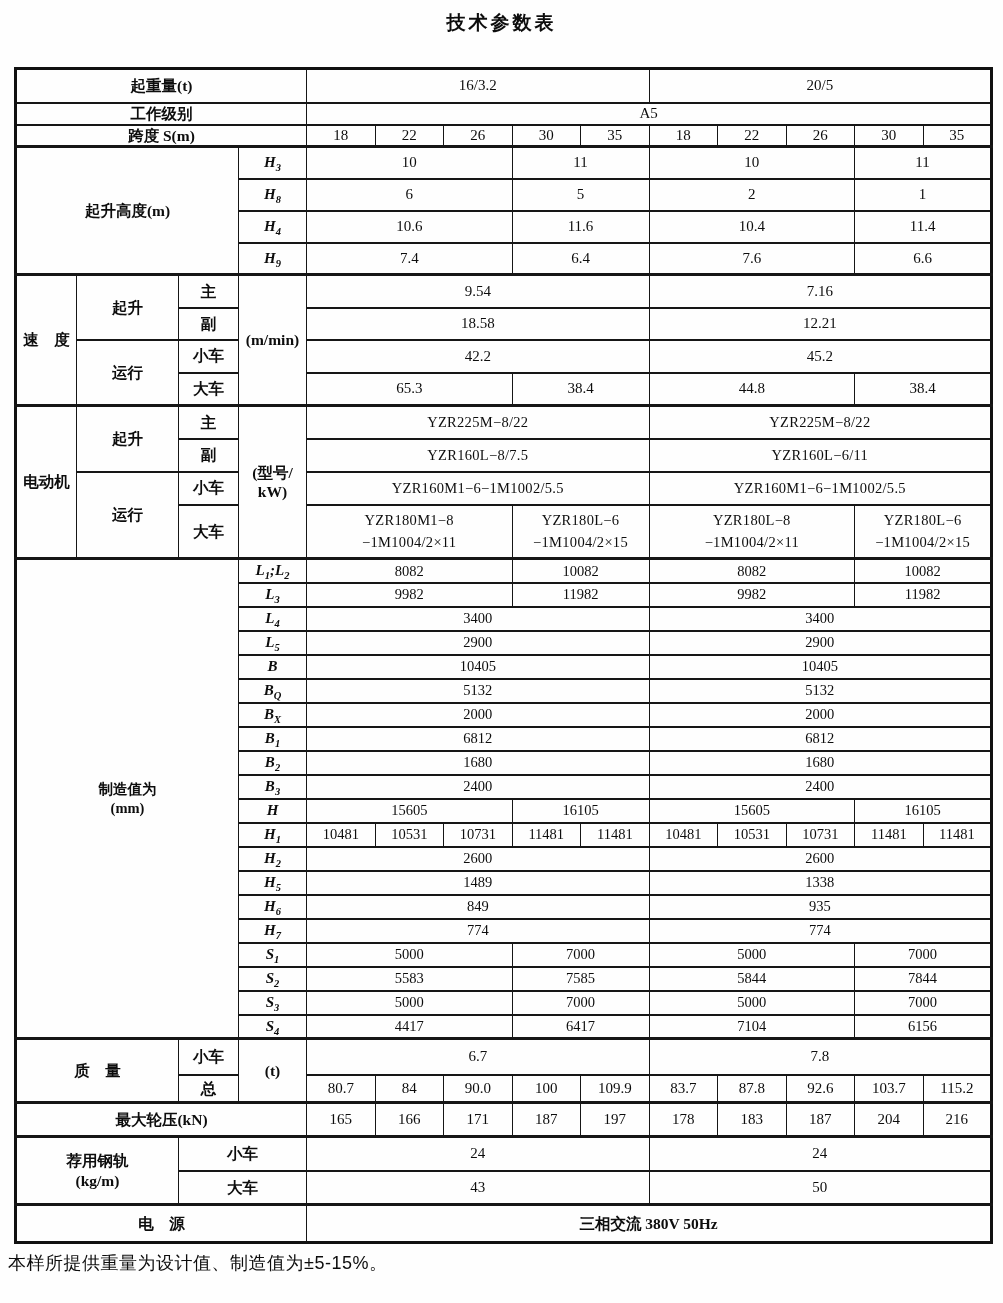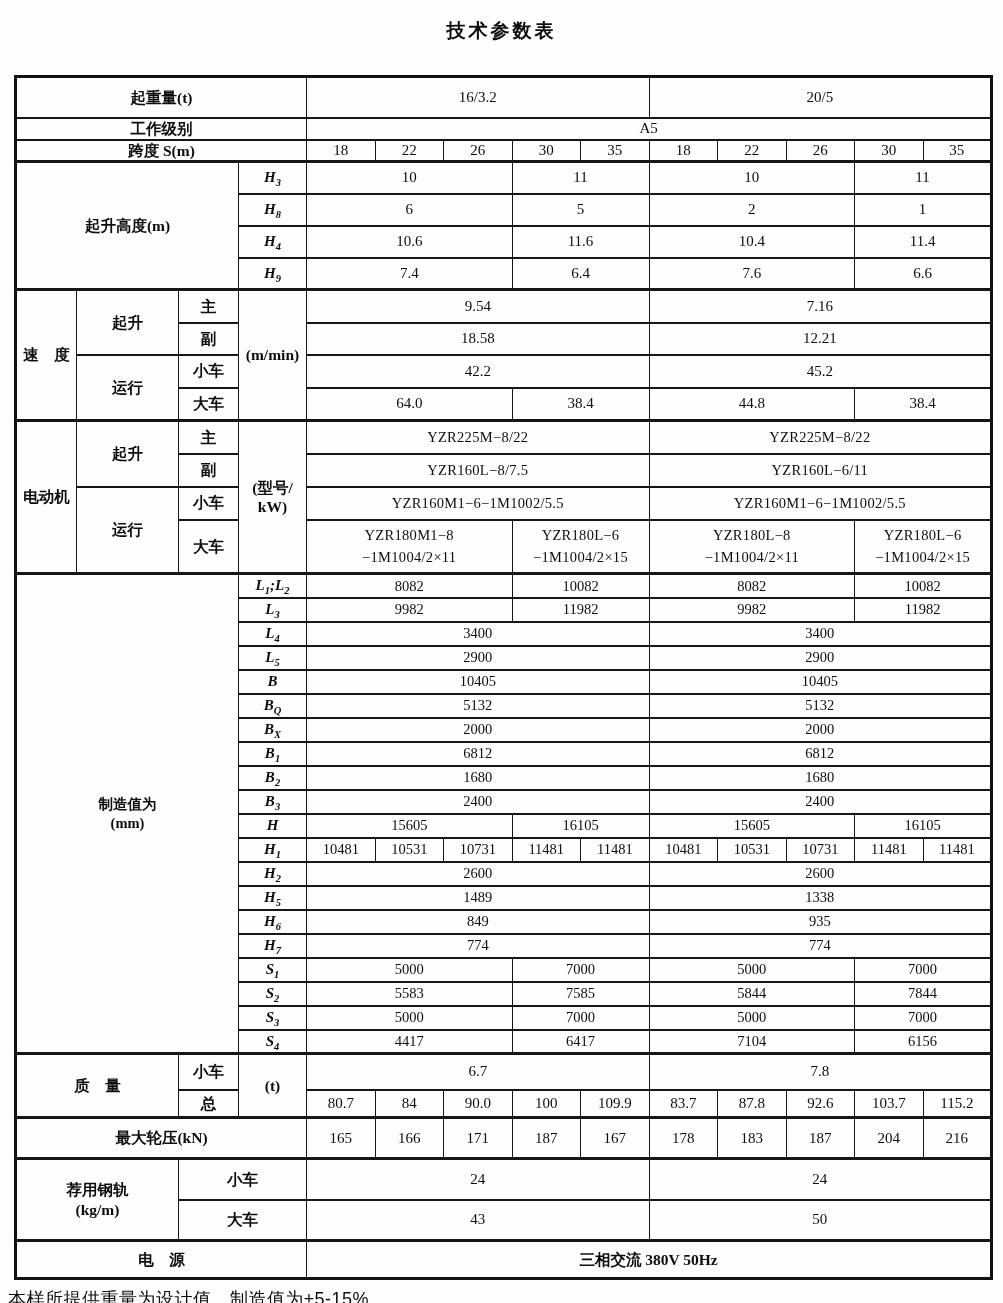--- a/index.html
+++ b/index.html
@@ -3,42 +3,42 @@
 <meta charset="utf-8">
 <style>
   html,body{margin:0;padding:0;}
   body{
     width:1003px;height:1303px;background:#fefefe;color:#0d0d0d;
     font-family:"Liberation Serif","DejaVu Serif",serif;
     position:relative;
   }
   .title{
     text-align:center;font-size:19px;font-weight:bold;letter-spacing:3px;
-    padding-top:18px;margin:0;
+    padding-top:10px;margin:0;
     font-family:Liberation Sans, sans-serif;
   }
   table{
     border-collapse:collapse;table-layout:fixed;
     width:976px;margin:31px 0 0 14px;
     border:3px solid #111;
   }
   td{
     border:1.4px solid #161616;
     border-top-width:2px;border-bottom-width:2px;
     text-align:center;vertical-align:middle;
     padding:0 1px;font-size:15px;overflow:hidden;line-height:1.25;
   }
   tr.sec td{border-top-width:3px;}
   .lab{font-weight:bold;font-size:15.5px;}
   .sym,.symtxt{font-style:italic;font-weight:bold;font-size:15px;}
   sub.sub{font-style:italic;font-weight:bold;font-size:10.5px;line-height:0;}
   tr.dim td{font-size:14.5px;}
   .mot{font-size:14.5px;letter-spacing:0.3px;}
   .two{line-height:1.55;}
-  .h35{height:41px}.h34{height:22px}.h32{height:32px}.h33{height:33px}
+  .h35{height:34px}.h34{height:22px}.h32{height:32px}.h33{height:33px}
   .h54{height:54px}.h24{height:24px}.h36{height:36px}.h28{height:28px}.h38{height:38px}
   .foot{
     margin:7px 0 0 8px;font-size:18px;letter-spacing:0.5px;
     font-family:"Liberation Sans","DejaVu Sans",sans-serif;
   }
 </style>
 </head>
 <body>
 
 <h1 class="title">技术参数表</h1>
@@ -131,21 +131,21 @@
     <td colspan="5">12.21</td>
   </tr>
   <tr class="h33">
     <td rowspan="2" class="lab">运行</td>
     <td class="lab">小车</td>
     <td colspan="5">42.2</td>
     <td colspan="5">45.2</td>
   </tr>
   <tr class="h33">
     <td class="lab">大车</td>
-    <td colspan="3">64.0</td>
+    <td colspan="3">65.3</td>
     <td colspan="2">38.4</td>
     <td colspan="3">44.8</td>
     <td colspan="2">38.4</td>
   </tr>
 
   <tr class="h33 sec">
     <td rowspan="4" class="lab">电动机</td>
     <td rowspan="2" class="lab">起升</td>
     <td class="lab">主</td>
     <td rowspan="4" class="lab"><span>(型号/</span><br><span>kW)</span></td>
@@ -315,21 +315,21 @@
     <td>103.7</td>
     <td>115.2</td>
   </tr>
 
   <tr class="h35 sec">
     <td colspan="4" class="lab">最大轮压(kN)</td>
     <td>165</td>
     <td>166</td>
     <td>171</td>
     <td>187</td>
-    <td>167</td>
+    <td>197</td>
     <td>178</td>
     <td>183</td>
     <td>187</td>
     <td>204</td>
     <td>216</td>
   </tr>
 
   <tr class="h35 sec">
     <td colspan="2" rowspan="2" class="lab"><span>荐用钢轨</span><br><span>(kg/m)</span></td>
     <td colspan="2" class="lab">小车</td>

